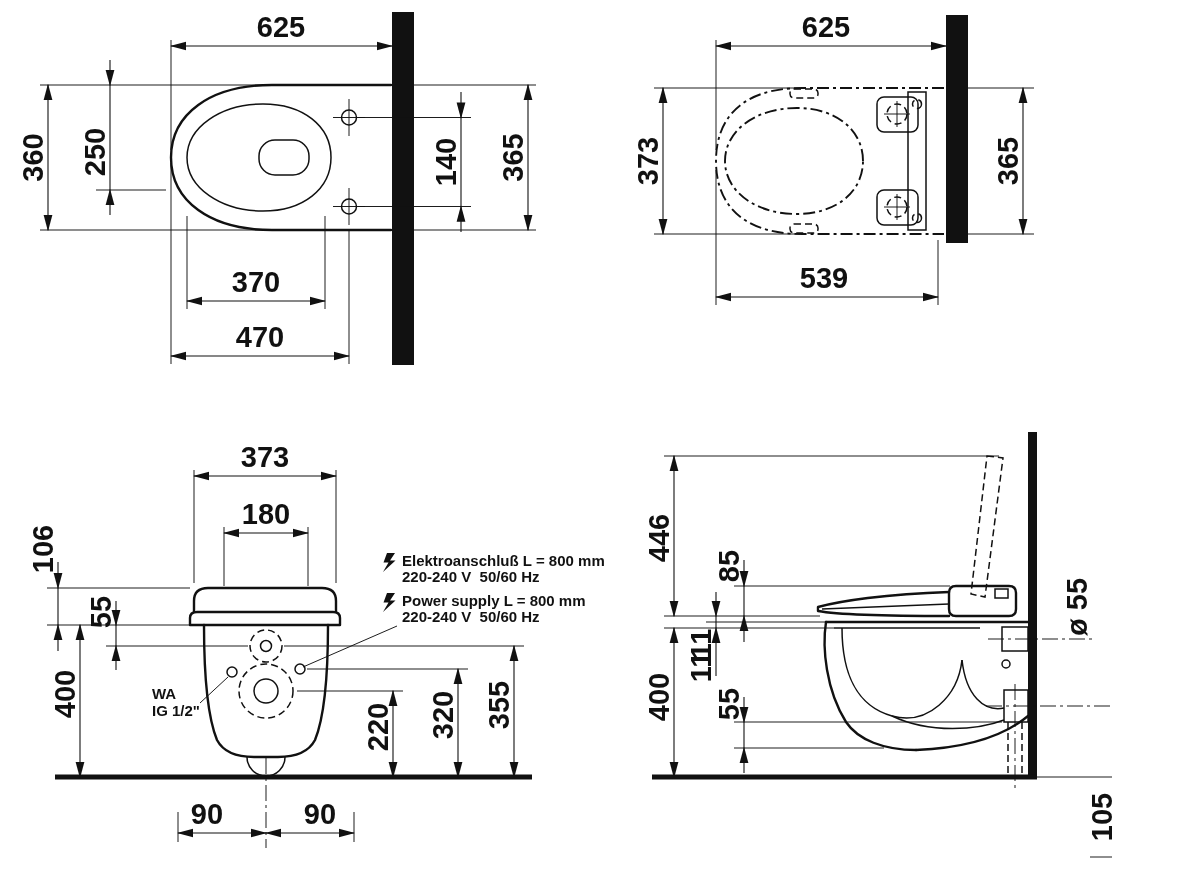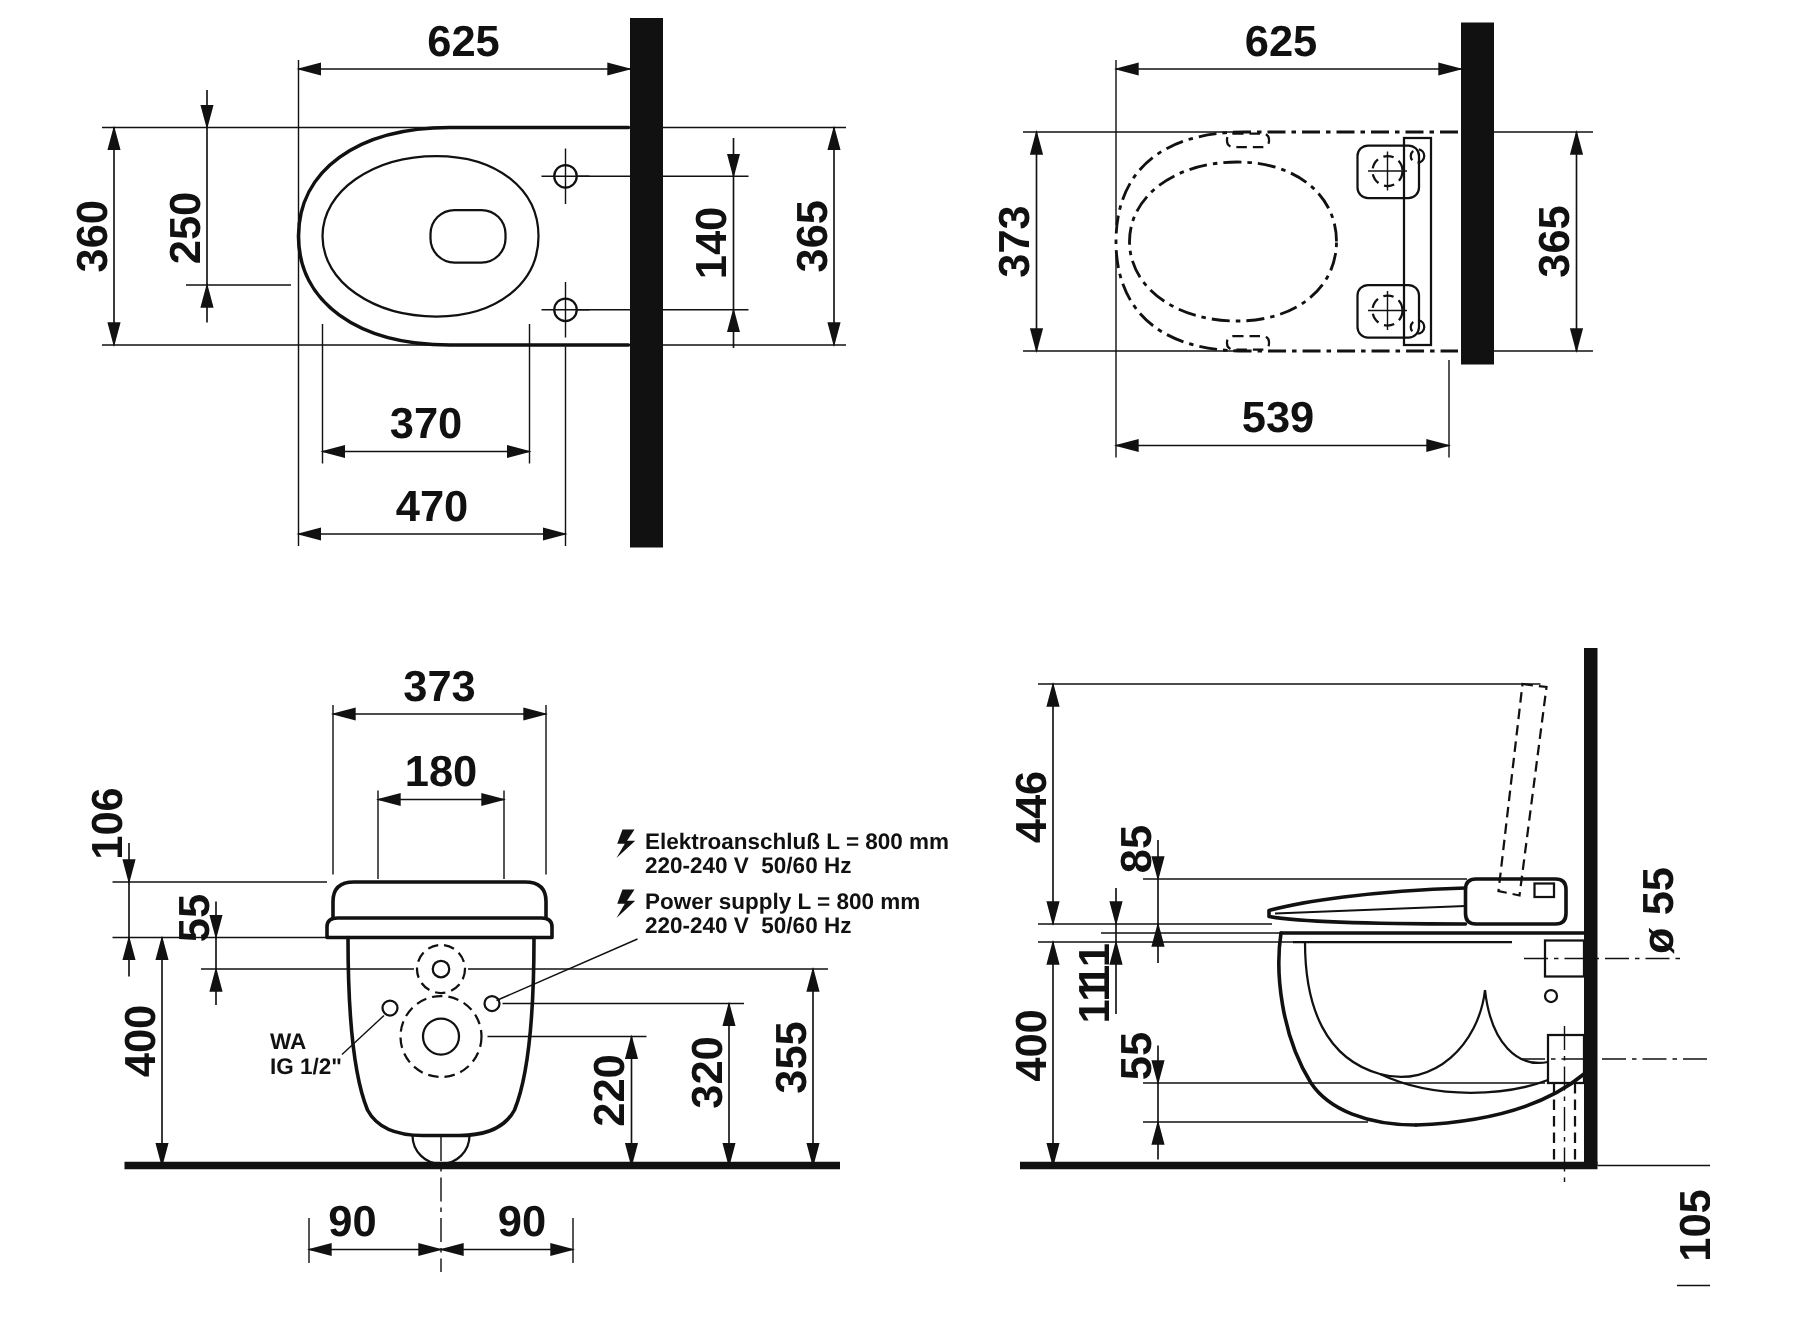--- a/index.html
+++ b/index.html
@@ -1,16 +1,16 @@
 <!DOCTYPE html>
 <html><head>
 <meta charset="utf-8">
 <style>
   html,body{margin:0;padding:0;background:#ffffff;}
-  .stage{width:1112px;height:881px;position:relative;background:#fff;overflow:hidden;padding-left:28px;}
+  .stage{width:1112px;height:881px;position:relative;background:#fff;overflow:hidden;}
   svg{display:block;}
   svg text{font-family:"Liberation Sans","DejaVu Sans",sans-serif;fill:#111;}
   .t{font-size:29px;font-weight:bold;text-anchor:middle;}
   .ts{font-size:15px;font-weight:bold;text-anchor:start;}
   .wall{fill:#111;stroke:none;}
   .obj{fill:none;stroke:#111;stroke-width:2.4;stroke-linecap:round;stroke-linejoin:round;}
   .obj2{fill:none;stroke:#111;stroke-width:1.5;}
   .dim{fill:none;stroke:#111;stroke-width:1.1;}
   .ext{fill:none;stroke:#111;stroke-width:0.95;}
   .cl{fill:none;stroke:#111;stroke-width:0.95;stroke-dasharray:16 4 3 4;}

